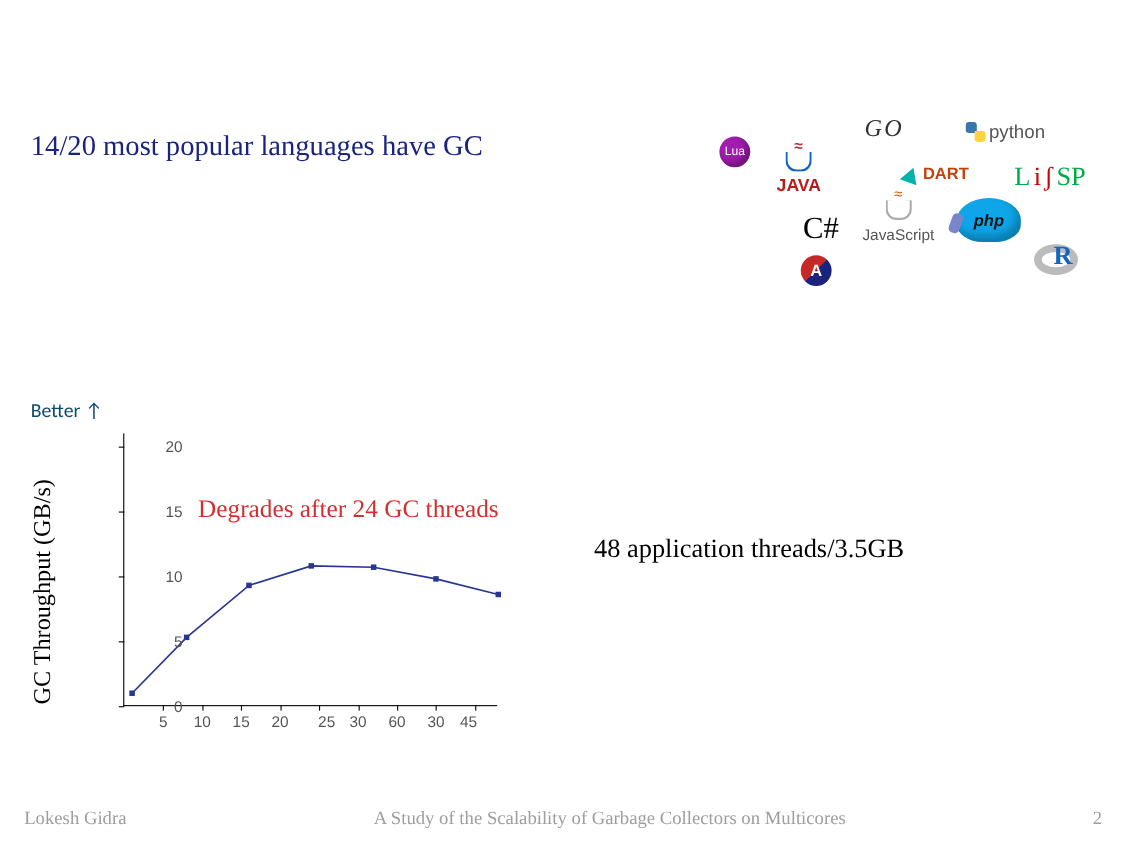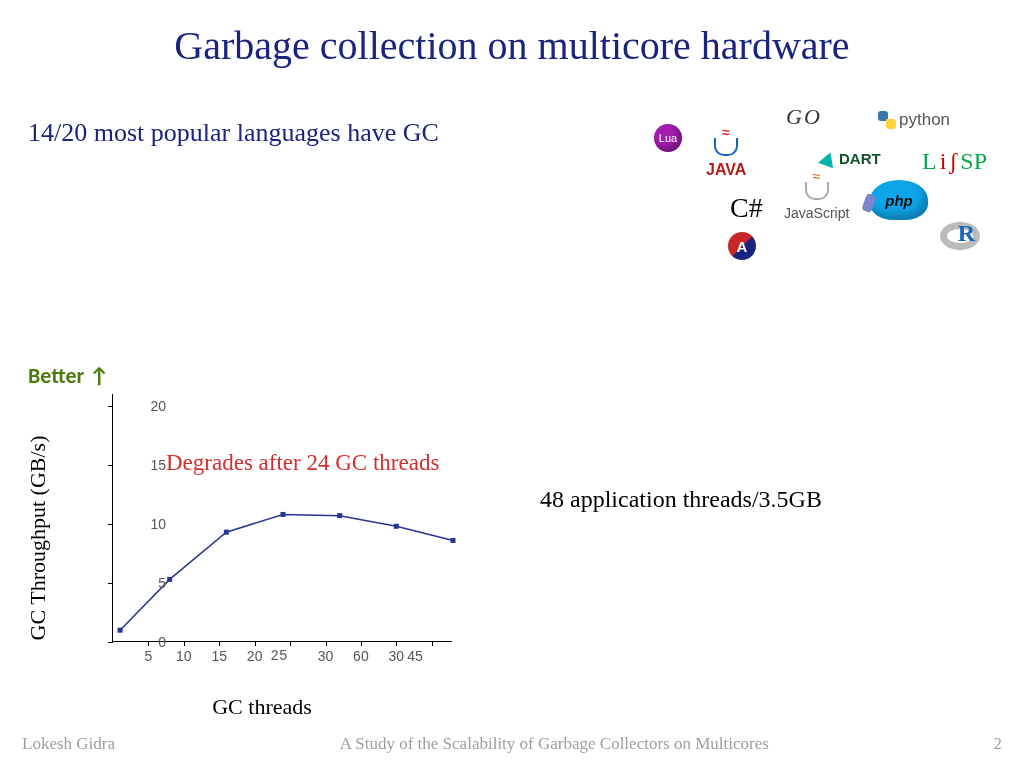--- a/index.html
+++ b/index.html
@@ -20,22 +20,22 @@
   .bullet-main { font-size: 26px; }
   .bullet-sub  { font-size: 26px; padding-left: 42px; padding-top: 8px; }
 
   .subtitle {
     position: absolute; left: 92px; top: 304px;
     font-size: 27px; color: #6a1b9a; font-weight: bold;
   }
 
   .better {
     position: absolute; left: 28px; top: 362px;
-    font-family: Calibri, Arial, sans-serif; font-weight: bold;
-    color: #4d7c0f; font-size: 22px;
+    font-family: Calibri, Arial, sans-serif; font-weight: normal;
+    color: #0c4a6e; font-size: 18px;
   }
 
   .chart {
     position: absolute; left: 52px; top: 388px;
     width: 420px; height: 300px;
   }
   .ylabel {
     position: absolute; left: -14px; top: 150px;
     transform: translate(-50%,-50%) rotate(-90deg);
     font-size: 22px; white-space: nowrap;
@@ -55,21 +55,21 @@
                 font-family: Arial, sans-serif; font-size:14px; color:#555;
                 transform: translateY(-50%); }
   .xtick-line { position:absolute; bottom:-5px; width:1px; height:5px; background:#000; }
   .xtick-lbl  { position:absolute; top:254px; width:30px; text-align:center;
                 font-family: Arial, sans-serif; font-size:14px; color:#555;
                 transform: translateX(-50%); }
   .series-path { stroke:#283593; stroke-width:1.5; fill:none; }
   .marker { fill:#283593; }
 
   .annot {
-    position: absolute; left: 166px; top: 450px;
+    position: absolute; left: 180px; top: 450px;
     font-size: 23px; color: #d32f2f;
   }
 
   .caption {
     position: absolute; left: 540px; top: 484px;
     font-size: 24px; text-align: center; line-height: 1.25;
   }
 
   .logos {
     position: absolute; right: 28px; top: 98px;
@@ -86,21 +86,21 @@
               border-radius:0 0 10px 10px; position:relative; margin-bottom:2px; }
   .java-steam { position:absolute; top:-14px; left:6px; font-size:14px; color:#c62828; }
   .logo-go { left:150px; top:6px; font-style:italic; font-family:"Comic Sans MS",cursive;
              font-size:22px; color:#333; letter-spacing:2px; }
   .logo-python { left:242px; top:12px; color:#555; font-size:17px; }
   .py-ico { width:18px; height:18px; position:relative; }
   .py-ico::before { content:""; position:absolute; width:10px; height:10px;
                     background:#3776ab; border-radius:3px 3px 0 3px; top:0; left:0; }
   .py-ico::after  { content:""; position:absolute; width:10px; height:10px;
                     background:#ffd43b; border-radius:0 3px 3px 3px; bottom:0; right:0; }
-  .logo-dart { left:184px; top:52px; font-weight:bold; color:#14532d; font-size:15px; }
+  .logo-dart { left:184px; top:52px; font-weight:bold; color:#c2410c; font-size:15px; }
   .dart-tri { width:0;height:0;border-left:8px solid transparent;border-right:8px solid transparent;
               border-bottom:14px solid #00b4ab; transform:rotate(20deg); }
   .logo-lisp { left:286px; top:50px; font-family:"Times New Roman"; font-size:24px; color:#0a4; }
   .lisp-i { color:#c00; }
   .logo-csharp { left:94px; top:94px; font-family:"Times New Roman"; font-size:28px; color:#000; }
   .logo-js { left:148px; top:84px; color:#555; font-size:14px; text-align:center; }
   .js-cup { width:24px; height:18px; border:2px solid #aaa; border-top:none;
             border-radius:0 0 10px 10px; position:relative; margin:0 auto 2px; }
   .js-steam { position:absolute; top:-14px; left:6px; font-size:14px; color:#e65100; }
   .logo-php { left:234px; top:82px; }
@@ -124,21 +124,20 @@
     position: absolute; bottom: 14px; left: 0; right: 0;
     display: flex; justify-content: space-between;
     padding: 0 22px; color: #9e9e9e; font-size: 17px;
   }
 </style>
 </head>
 <body>
 
 <div class="slide">
 
-  <div class="title">Garbage collection on multicore hardware</div>
 
   <div class="bullets">
     <div class="bullet-main">14/20 most popular languages have GC</div>
   </div>
 
   <div class="logos">
     <div class="logo logo-lua">
       <div class="lua-ball">Lua</div>
     </div>
     <div class="logo logo-java" style="flex-direction:column;">
@@ -207,31 +206,30 @@
         <div class="ytick-lbl" style="top: 11.8095px;">20</div>
         <div class="xtick-line" style="left: 35.4167px;"></div>
         <div class="xtick-lbl" style="left: 35.4167px;">5</div>
         <div class="xtick-line" style="left: 70.8333px;"></div>
         <div class="xtick-lbl" style="left: 70.8333px;">10</div>
         <div class="xtick-line" style="left: 106.25px;"></div>
         <div class="xtick-lbl" style="left: 106.25px;">15</div>
         <div class="xtick-line" style="left: 141.667px;"></div>
         <div class="xtick-lbl" style="left: 141.667px;">20</div>
         <div class="xtick-line" style="left: 177.083px;"></div>
-        <div class="xtick-lbl" style="left: 166px; font-family: Liberation Mono, monospace;">25</div>
+        <div class="xtick-lbl" style="left: 184px;">25</div>
         <div class="xtick-line" style="left: 212.5px;"></div>
         <div class="xtick-lbl" style="left: 212.5px;">30</div>
         <div class="xtick-line" style="left: 247.917px;"></div>
         <div class="xtick-lbl" style="left: 247.917px;">60</div>
         <div class="xtick-line" style="left: 283.333px;"></div>
         <div class="xtick-lbl" style="left: 283.333px;">30</div>
         <div class="xtick-line" style="left: 318.75px;"></div>
-        <div class="xtick-lbl" style="left: 302px;">45</div>
+        <div class="xtick-lbl" style="left: 313px;">45</div>
       </div>
-    <div class="xlabel">GC threads</div>
   </div>
 
   <div class="annot">Degrades after 24 GC threads</div>
 
   <div class="caption">
     <div>48 application threads/3.5GB</div>
   </div>
 
   <div class="footer">
     <span>Lokesh Gidra</span>

